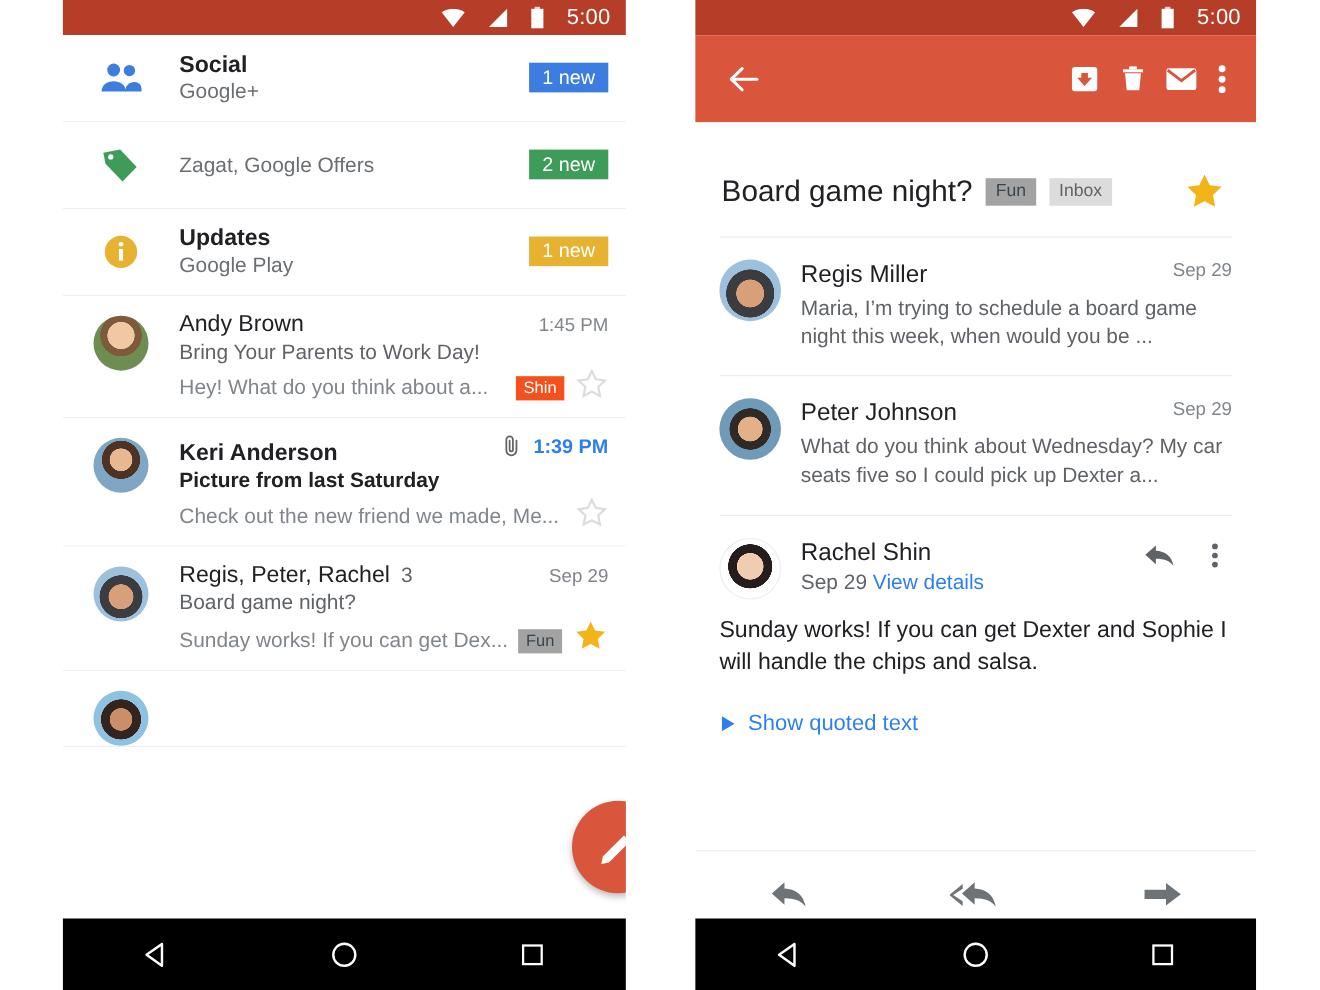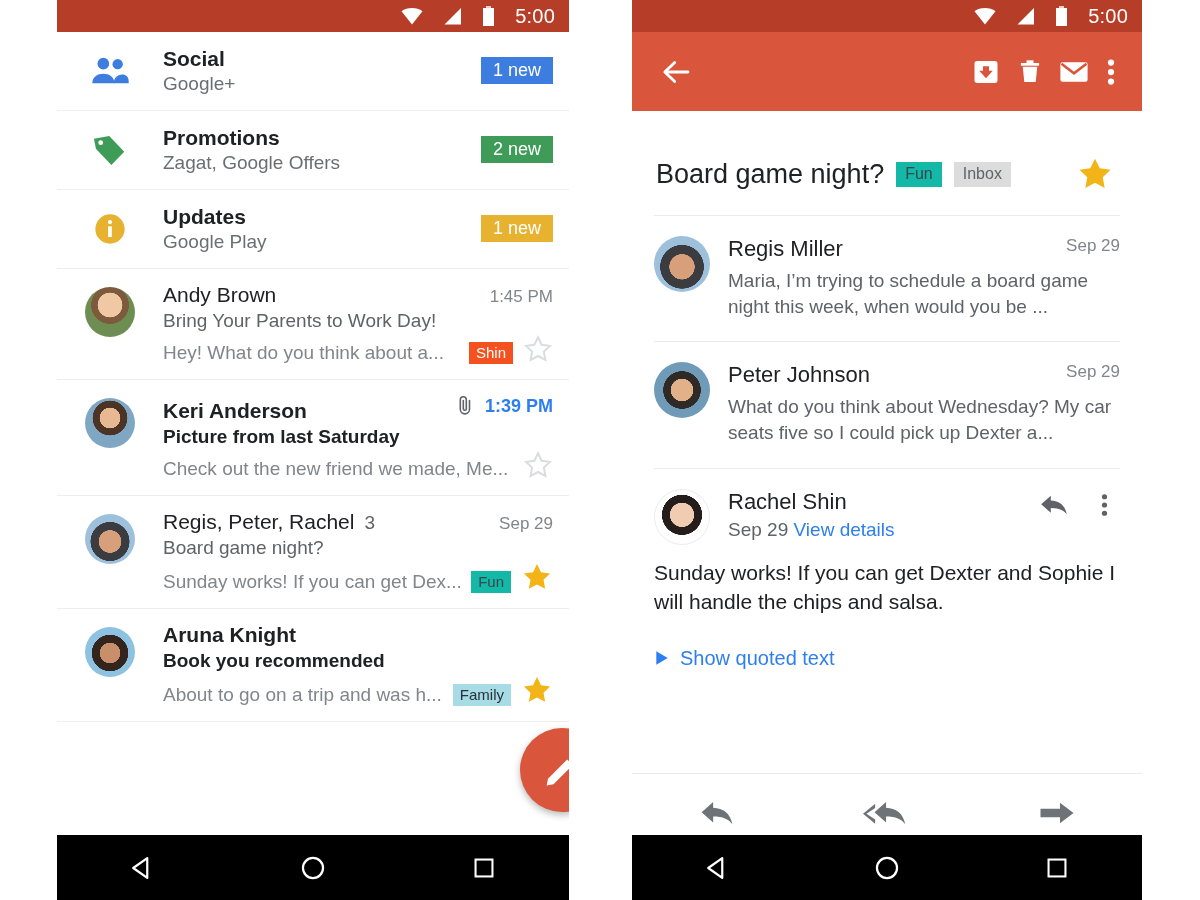--- a/index.html
+++ b/index.html
@@ -89,21 +89,21 @@
   .mail-snippet-line { display:flex; align-items:flex-end; margin-top:2px; }
   .mail-snippet {
     font-size:19px; color:#80868b; white-space:nowrap; overflow:hidden;
     text-overflow:ellipsis; flex: 1 1 auto; min-width:0;
   }
   .chip {
     font-size:15px; padding:3px 7px 4px; margin-left:8px; flex:0 0 auto;
     line-height:1; white-space:nowrap;
   }
   .chip-work   { background:#f4511e; color:#fff; }
-  .chip-fun    { background:#14b8a6; color:#37474f; }
+  .chip-fun    { background:#a3a3a3; color:#37474f; }
   .chip-family { background:#a7dbe6; color:#263238; }
   .star { margin-left:10px; flex:0 0 auto; display:block; }
 
   
   .fab {
     position:absolute; width: 84px; height: 84px; border-radius:50%;
     background:#d9553b; display:flex; align-items:center; justify-content:center;
     left: 463px; top: 728px; cursor:pointer;
     box-shadow: 0 3px 7px rgba(0,0,0,.28);
   }
@@ -193,21 +193,20 @@
 
       <div class="row cat-row" style="height:79px;">
         <div class="row-lead">
           <svg width="38" height="33" viewBox="0 0 24 22">
             <path d="M1.3 3.2 11.5 1.3l10 10.6-8.6 8.8L2.6 9.9z" fill="#3f9c58"></path>
             <circle cx="5.8" cy="5.8" r="1.6" fill="#fff"></circle>
           </svg>
         </div>
         <div class="row-body" style="display:flex;align-items:center;">
           <div style="flex:1 1 auto;min-width:0;">
-            <div class="cat-title">Promotions</div>
             <div class="cat-sub">Zagat, Google Offers</div>
           </div>
           <span class="badge badge-green">2 new</span>
         </div>
       </div>
 
       <div class="row cat-row" style="height:79px;">
         <div class="row-lead">
           <svg width="32" height="32" viewBox="0 0 24 24">
             <circle cx="12" cy="12" r="11" fill="#e8b231"></circle>
@@ -285,34 +284,20 @@
             <svg class="star" width="32" height="32" viewBox="0 0 24 24">
               <path d="M12 2.3l3 6.1 6.8.9-4.9 4.8 1.2 6.7L12 17.6 5.9 20.8l1.2-6.7-4.9-4.8 6.8-.9z" fill="#f2b417"></path>
             </svg>
           </div>
         </div>
       </div>
 
       <div class="row">
         <div class="row-lead">
           <div class="avatar" style="background:radial-gradient(circle at 50% 52%,#c98f6a 0 28%,#33251d 29% 50%,#8dc3e0 51% 100%);"></div>
-        </div>
-        <div class="row-body">
-          <div class="mail-top">
-            <span class="mail-sender unread">Aruna Knight</span>
-
-          </div>
-          <div class="mail-subject unread">Book you recommended</div>
-          <div class="mail-snippet-line">
-            <span class="mail-snippet">About to go on a trip and was h...</span>
-            <span class="chip chip-family">Family</span>
-            <svg class="star" width="32" height="32" viewBox="0 0 24 24">
-              <path d="M12 2.3l3 6.1 6.8.9-4.9 4.8 1.2 6.7L12 17.6 5.9 20.8l1.2-6.7-4.9-4.8 6.8-.9z" fill="#f2b417"></path>
-            </svg>
-          </div>
         </div>
       </div>
 
     </div>
 
     <div class="fab">
       <svg width="40" height="40" viewBox="0 0 24 24">
         <path d="M3.6 17.2 15.1 5.7l3.3 3.3L6.9 20.5l-4.1.8z" fill="#fff"></path>
         <path d="M16.6 4.2 18.1 2.7l3.3 3.3-1.5 1.5z" fill="#fff"></path>
       </svg>

